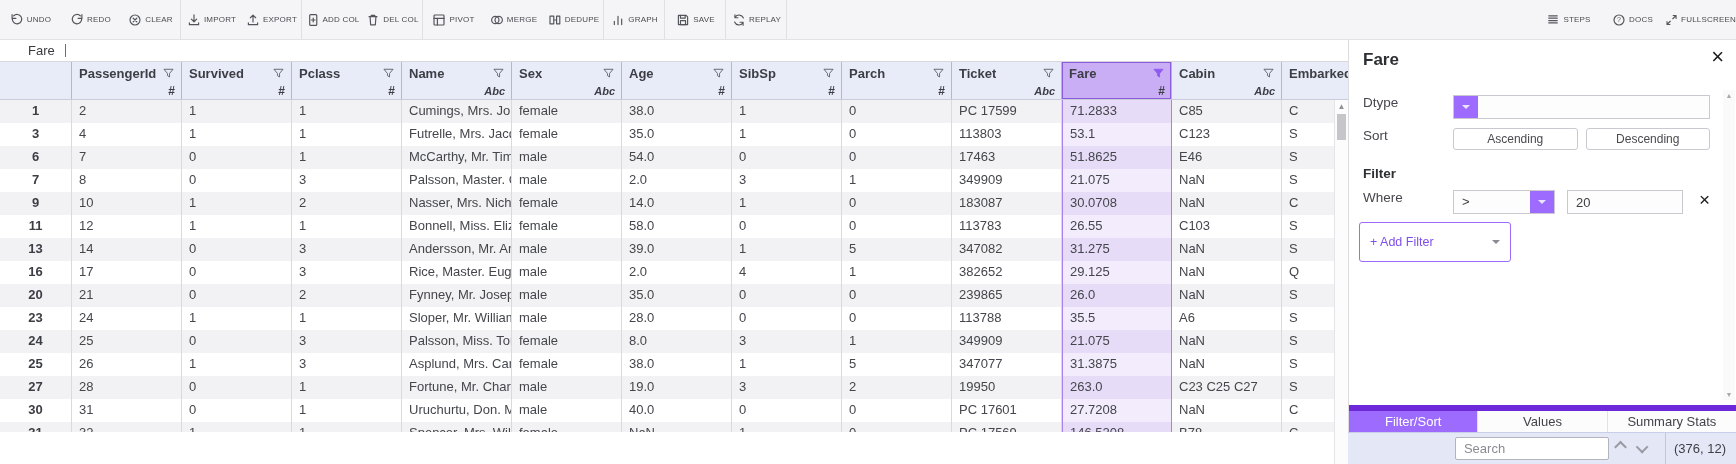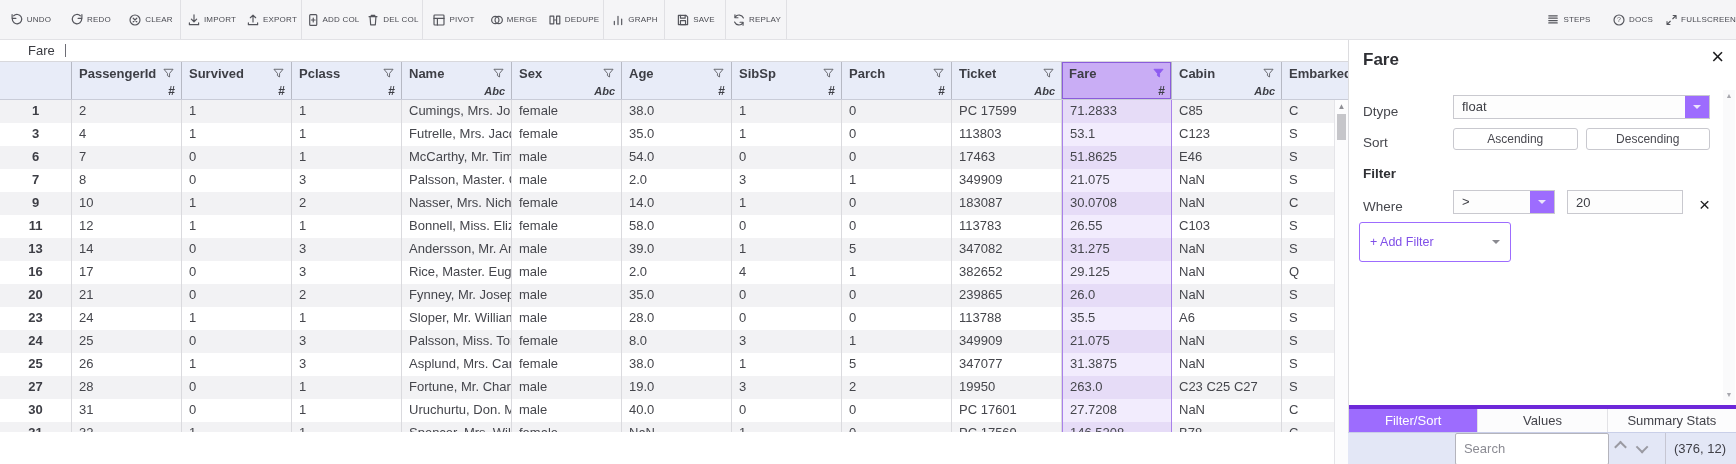--- a/index.html
+++ b/index.html
@@ -55,47 +55,47 @@
   .vs-thumb { position:absolute; left:2px; right:2px; top:14px; height:26px; background:#c6c6ca; }
   .hscroll { position:absolute; left:0; right:0; bottom:3px; height:12px; z-index:5; }
   .hs-left { position:absolute; left:74px; top:1px; font-size:8px; color:#8f8f96; }
   .hs-right { position:absolute; left:1320px; top:1px; font-size:8px; color:#8f8f96; }
   .hs-thumb { position:absolute; left:85px; width:1165px; top:0; height:11px; background:#bfbfc3; }
 
   
   .panel { width:388px; height:392px; background:#fff; border-left:1px solid #dcdcdf; position:relative; font-size:13.5px; }
   .p-title { position:absolute; left:14px; top:10px; font-size:17px; font-weight:bold; color:#2e2f34; }
   .p-close { position:absolute; right:12px; top:6px; font-size:22px; color:#1c1c1e; line-height:22px; cursor:default; }
-  .p-row { position:absolute; left:14px; right:26px; display:flex; align-items:flex-end; }
+  .p-row { position:absolute; left:14px; right:26px; display:flex; align-items:flex-start; }
   .p-label { width:90px; color:#46474d; flex:none; }
   .p-label.bold { font-weight:bold; color:#2f3034; }
   .dd { display:flex; align-items:stretch; border:1px solid #c9c9cf; background:#fdfdfd; height:24px; }
   .dd-val { flex:1; padding-left:8px; font-size:13px; color:#3f4046; line-height:22px; white-space:nowrap; overflow:hidden; }
   .dd-arrow { width:24px; background:#9d6cfe; display:flex; align-items:center; justify-content:center; flex:none; }
   .dd-arrow::after { content:""; border-left:4px solid transparent; border-right:4px solid transparent; border-top:4px solid #ece4fc; }
   .sort-btn { height:22px; border:1px solid #c9c9cf; border-radius:3px; background:#fff; font-size:12px; color:#494950; display:flex; align-items:center; justify-content:center; flex:1; }
   .num-input { height:24px; border:1px solid #c9c9cf; background:#fdfdfd; font-size:13px; color:#3f4046; padding-left:8px; width:116px; font-family:"Liberation Sans",sans-serif; }
   .filter-x { font-size:19px; color:#1c1c1e; margin-left:auto; line-height:19px; }
   .add-filter { position:absolute; left:10px; top:182px; width:152px; height:40px; border:1px solid #9d6cfe; border-radius:3px; background:#fff; display:flex; align-items:center; justify-content:space-between; padding:0 10px; font-size:12.5px; color:#8050e8; }
   .add-filter::after { content:""; border-left:4px solid transparent; border-right:4px solid transparent; border-top:4px solid #8a8a90; }
   .p-scroll { position:absolute; right:1px; top:50px; bottom:32px; width:12px; background:#fafafb; }
   .ps-up, .ps-down { position:absolute; left:0; right:0; text-align:center; font-size:7px; color:#a8a8ae; }
   .ps-up { top:2px; } .ps-down { bottom:2px; }
-  .p-tabs { position:absolute; left:0; right:0; bottom:0; height:27px; display:flex; border-top:4px solid #6d28d9; }
+  .p-tabs { position:absolute; left:0; right:0; bottom:0; height:27px; display:flex; border-top:6px solid #6d28d9; }
   .p-tab { flex:1; display:flex; align-items:center; justify-content:center; font-size:13px; color:#43434a; background:#fcfcfd; border-left:1px solid #e2e2e6; }
   .p-tab:first-child { border-left:none; }
   .p-tab.active { background:#9d6cfe; color:#fff; }
 
   
   .statusbar { height:32px; background:#e3e7f6; border-top:1px solid #c9cfe8; display:flex; align-items:center; }
   .sb-add { width:30px; height:32px; background:#c6adf8; display:flex; align-items:center; justify-content:center; font-size:19px; color:#3c3c43; font-weight:300; }
   .sb-tab { height:32px; padding:0 12px; background:#0f766e; color:#fff; font-size:13px; display:flex; align-items:center; gap:7px; margin-left:2px; }
   .sb-tab .chev { width:6px; height:6px; border-right:1.5px solid #fff; border-bottom:1.5px solid #fff; transform:rotate(45deg) translateY(-2px); }
   .sb-spacer { flex:1; }
-  .sb-search { width:154px; height:32px; border:1px solid #b4b4bc; border-radius:2px; background:#fff; font-size:13px; padding:0 8px; color:#3f4046; font-family:"Liberation Sans",sans-serif; }
+  .sb-search { width:154px; height:23px; border:1px solid #b4b4bc; border-radius:2px; background:#fff; font-size:13px; padding:0 8px; color:#3f4046; font-family:"Liberation Sans",sans-serif; }
   .sb-search::placeholder { color:#8b8b93; }
   .sb-chev { width:9px; height:9px; border-left:2px solid #9a9aa2; border-bottom:2px solid #9a9aa2; margin:0 7px; }
   .sb-chev.up { transform:rotate(135deg) translate(-1px,1px); }
   .sb-chev.down { transform:rotate(-45deg) translateY(-2px); }
   .sb-div { width:1px; height:32px; background:#c6c6d2; margin:0 8px 0 10px; }
   .sb-dims { font-size:13px; color:#3f3f46; margin-right:10px; white-space:nowrap; }
 </style>
 </head>
 <body>
 
@@ -576,21 +576,20 @@
     </div>
   </div>
 
   <div class="panel">
     <div class="p-title">Fare</div>
     <div class="p-close">×</div>
 
     <div class="p-row" style="top:55px;">
       <span class="p-label">Dtype</span>
       <div class="dd" style="flex:1">
-        <span class="dd-val">float</span>
         <span class="dd-arrow"></span>
       </div>
     </div>
 
     <div class="p-row" style="top:88px;">
       <span class="p-label">Sort</span>
       <div class="sort-btn" style="margin-right:8px">Ascending</div>
       <div class="sort-btn">Descending</div>
     </div>
 

